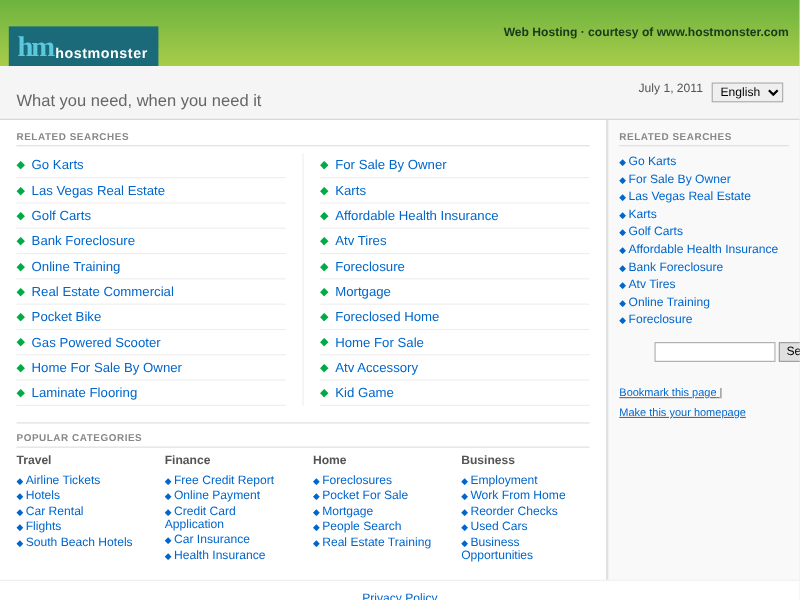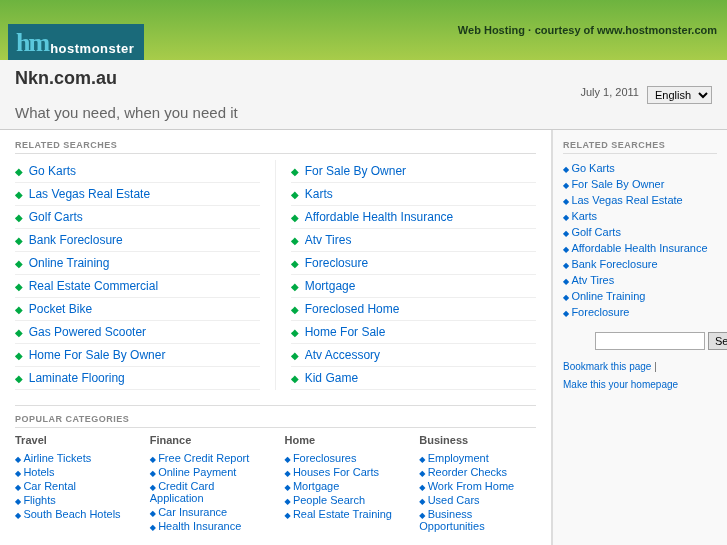--- a/index.html
+++ b/index.html
@@ -206,45 +206,45 @@
     }
     #search-box-area button {
       font-size: 11px;
       padding: 2px 6px;
       background: #e0e0e0;
       border: 1px solid #999;
       cursor: pointer;
     }
 
     #bookmark-area {
-      margin-top: 8px;
+      margin-top: 20px;
       font-size: 10px;
       color: #666;
       line-height: 1.8;
+      text-decoration: underline;
     }
     #bookmark-area a {
       color: #0066cc;
       text-decoration: none;
       font-size: 10px;
     }
   </style>
 </head>
 <body>
 
 <div id="header">
   <div id="header-logo-area">
     <span class="hm-logo-h">hm</span>
     <span class="hm-logo-text">hostmonster</span>
   </div>
   <span id="header-tagline">Web Hosting · courtesy of www.hostmonster.com</span>
 </div>
 
 <div id="site-header">
   <div>
-    <div id="site-title">Nkn.com.au</div>
     <div id="site-subtitle">What you need, when you need it</div>
   </div>
   <div id="site-date-lang">
     <span>July 1, 2011</span>
     <select id="lang-select">
       <option>English</option>
     </select>
   </div>
 </div>
 
@@ -361,32 +361,32 @@
               <a href="#" class="cat-link">Online Payment</a>
               <a href="#" class="cat-link">Credit Card Application</a>
               <a href="#" class="cat-link">Car Insurance</a>
               <a href="#" class="cat-link">Health Insurance</a>
             </div>
         </div>
         <div class="cat-col">
           <div class="cat-col-title">Home</div>
           <div id="home-links">
               <a href="#" class="cat-link">Foreclosures</a>
-              <a href="#" class="cat-link">Houses For Carts</a>
+              <a href="#" class="cat-link">Pocket For Sale</a>
               <a href="#" class="cat-link">Mortgage</a>
               <a href="#" class="cat-link">People Search</a>
               <a href="#" class="cat-link">Real Estate Training</a>
             </div>
         </div>
         <div class="cat-col">
           <div class="cat-col-title">Business</div>
           <div id="business-links">
               <a href="#" class="cat-link">Employment</a>
+              <a href="#" class="cat-link">Work From Home</a>
               <a href="#" class="cat-link">Reorder Checks</a>
-              <a href="#" class="cat-link">Work From Home</a>
               <a href="#" class="cat-link">Used Cars</a>
               <a href="#" class="cat-link">Business Opportunities</a>
             </div>
         </div>
       </div>
     </div>
 
   </div>
 
   <div id="right-sidebar">

